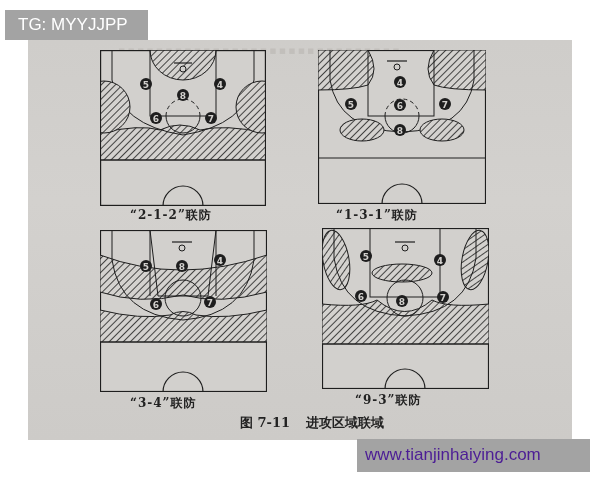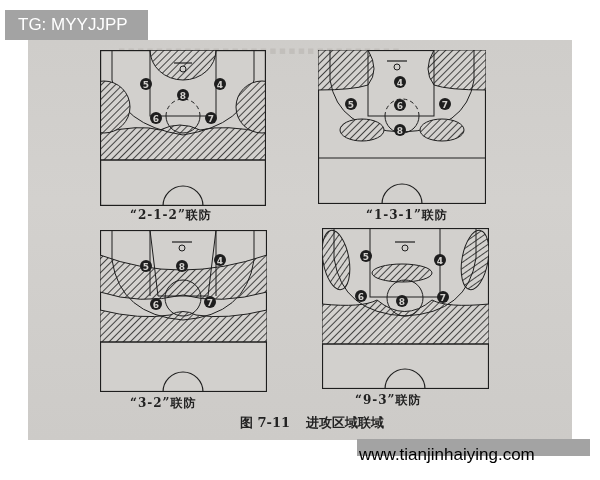--- a/index.html
+++ b/index.html
@@ -8,22 +8,22 @@
   .photo { position:absolute; left:28px; top:40px; width:544px; height:400px;
            background:linear-gradient(180deg,#cfcdca 0%,#d3d1ce 40%,#cdcbc8 100%); }
   .ghost { position:absolute; color:#bdbab6; font-size:11px; letter-spacing:2px; white-space:nowrap; opacity:.7; }
   .court { position:absolute; }
   .court svg { display:block; }
   .caption { position:absolute; font-size:12px; font-weight:bold; color:#222; white-space:nowrap; letter-spacing:1px; }
   .fig-caption { position:absolute; left:216px; top:414px; font-size:13px; font-weight:bold; color:#222; white-space:nowrap;padding-left:24px; }
   .fig-caption .num { margin-right:16px; }
   .wm-tg { position:absolute; left:5px; top:10px; width:143px; height:30px; background:#a3a3a3;
            color:#ffffff; font-family:"Liberation Sans",sans-serif; font-size:17px; line-height:30px; padding-left:13px; box-sizing:border-box; }
-  .wm-url { position:absolute; left:357px; top:439px; width:233px; height:17px; background:#a3a3a3;
-            color:#000000; font-family:"Liberation Sans",sans-serif; font-size:17px; line-height:31px; padding-left:2px; box-sizing:border-box; }
+  .wm-url { position:absolute; left:357px; top:439px; width:233px; height:33px; background:#a3a3a3;
+            color:#4c1d95; font-family:"Liberation Sans",sans-serif; font-size:17px; line-height:31px; padding-left:8px; box-sizing:border-box; }
 </style>
 </head>
 <body>
 
 <div class="photo">
   <div class="ghost" style="left:90px;top:4px;">▪▪▪▪▪▪▪▪▪▪▪▪▪▪▪▪▪▪▪▪▪▪▪▪▪▪▪▪▪▪</div>
 </div>
 
 <svg width="0" height="0" style="position:absolute">
   <defs>
@@ -102,21 +102,21 @@
         <text x="33" y="57.5">5</text>
       <circle cx="82" cy="55" r="6" fill="#1e1e1e"></circle>
         <text x="82" y="58.5">6</text>
       <circle cx="127" cy="54" r="6" fill="#1e1e1e"></circle>
         <text x="127" y="57.5">7</text>
       <circle cx="82" cy="80" r="6" fill="#1e1e1e"></circle>
         <text x="82" y="83.5">8</text>
     </g>
   </svg>
 </div>
-<div class="caption" style="left:366px;top:207px;">“1-3-1”联防</div>
+<div class="caption" style="left:336px;top:207px;">“1-3-1”联防</div>
 
 <div class="court" style="left:100px;top:230px;">
   <svg width="167" height="162" viewBox="0 0 167 162">
     <rect x="0.5" y="0.5" width="166" height="161" fill="#d2d0cd" stroke="#1e1e1e" stroke-width="1.2"></rect>
 
     <path d="M0,25 Q80,55 167,25 L167,62 Q120,75 83,65 Q40,75 0,62 Z" fill="url(#hatch)" stroke="#1e1e1e"></path>
 
     <path d="M0,80 Q40,90 70,85 Q83,78 96,85 Q126,90 167,80 L167,112 L0,112 Z" fill="url(#hatch)" stroke="#1e1e1e"></path>
 
     <path d="M12,0 L12,30 Q20,85 83,90 Q146,85 154,30 L154,0" fill="none" stroke="#1e1e1e"></path>
@@ -136,21 +136,21 @@
         <text x="82" y="39.5">8</text>
       <circle cx="120" cy="30" r="6" fill="#1e1e1e"></circle>
         <text x="120" y="33.5">4</text>
       <circle cx="56" cy="74" r="6" fill="#1e1e1e"></circle>
         <text x="56" y="77.5">6</text>
       <circle cx="110" cy="72" r="6" fill="#1e1e1e"></circle>
         <text x="110" y="75.5">7</text>
     </g>
   </svg>
 </div>
-<div class="caption" style="left:130px;top:395px;">“3-2”联防</div>
+<div class="caption" style="left:130px;top:395px;">“3-4”联防</div>
 
 <div class="court" style="left:322px;top:228px;">
   <svg width="167" height="161" viewBox="0 0 167 161">
     <rect x="0.5" y="0.5" width="166" height="160" fill="#d2d0cd" stroke="#1e1e1e" stroke-width="1.2"></rect>
 
     <path d="M0,76 Q40,80 55,72 Q83,95 110,72 Q125,80 167,76 L167,116 L0,116 Z" fill="url(#hatch)" stroke="#1e1e1e"></path>
 
     <ellipse cx="14" cy="32" rx="13" ry="30" transform="rotate(-10 14 32)" fill="url(#hatch)" stroke="#1e1e1e"></ellipse>
     <ellipse cx="153" cy="32" rx="13" ry="30" transform="rotate(10 153 32)" fill="url(#hatch)" stroke="#1e1e1e"></ellipse>
 

